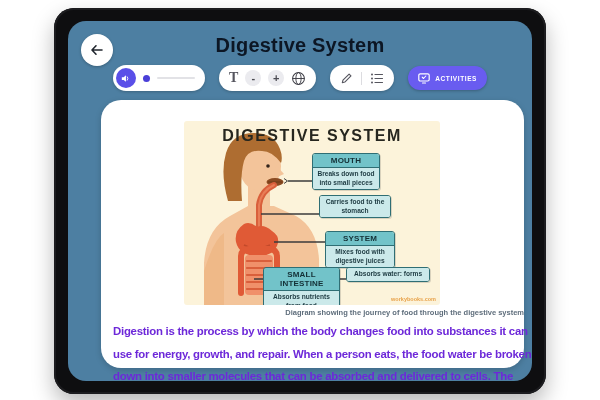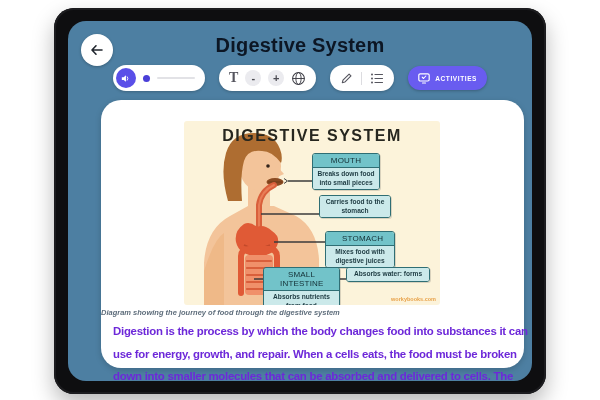--- a/index.html
+++ b/index.html
@@ -46,33 +46,33 @@
 
   
   .diagram { position:absolute; left:83px; top:21px; width:256px; height:184px;
              background:#fcf3da; border-radius:3px; overflow:hidden; }
   .diagram-title { position:absolute; left:0; right:0; top:6px; text-align:center;
                    font-size:16px; font-weight:800; letter-spacing:1.5px; color:#26261f; }
   .diagram svg.figure { position:absolute; left:0; top:0; }
   .dlabel { position:absolute; border:1px solid #2f6e74; border-radius:3px; overflow:hidden;
             box-shadow:1px 1px 0 rgba(60,60,60,.18); }
   .dlabel .hd { background:#72c3c9; border-bottom:1px solid #2f6e74; color:#132f35;
-                font-weight:400; text-align:center; font-size:8px; padding:2px 16px; letter-spacing:.2px; }
+                font-weight:700; text-align:center; font-size:8px; padding:2px 16px; letter-spacing:.2px; }
   .dlabel .bd { background:#cbe9ea; color:#1d3a41; font-weight:600; text-align:center;
                 font-size:6.6px; line-height:1.3; padding:2px 3px; }
   .lb-mouth     { left:128px; top:32px;  width:68px; }
   .lb-esophagus { left:135px; top:74px;  width:72px; }
   .lb-stomach   { left:141px; top:110px; width:70px; }
   .lb-small     { left:79px;  top:146px; width:77px; }
   .lb-large     { left:162px; top:146px; width:84px; }
   .watermark { position:absolute; right:4px; bottom:3px; font-size:5.5px; font-weight:700;
                color:#e8a24a; }
 
-  .caption { position:absolute; left:0; right:0; top:208px; text-align:left;
-             font-size:7.5px; font-weight:700; font-style:italic; color:#5f6e7c; }
+  .caption { position:absolute; left:0; right:0; top:208px; text-align:right;
+             font-size:7.5px; font-weight:700; color:#5f6e7c; }
 
   .paragraph { position:absolute; left:12px; top:220px; width:402px; color:#6d28d9; }
   .paragraph .line { font-size:11.4px; font-weight:700; letter-spacing:-.25px;
                      line-height:22.5px; white-space:nowrap; }
 </style>
 </head>
 <body>
 
 <div class="tablet">
   <div class="screen">
@@ -176,37 +176,37 @@
         <div class="diagram-title">DIGESTIVE SYSTEM</div>
 
         <div class="dlabel lb-mouth">
           <div class="hd">MOUTH</div>
           <div class="bd">Breaks down food into small pieces</div>
         </div>
         <div class="dlabel lb-esophagus">
           <div class="bd">Carries food to the stomach</div>
         </div>
         <div class="dlabel lb-stomach">
-          <div class="hd">STOMACH</div>
+          <div class="hd">SYSTEM</div>
           <div class="bd">Mixes food with digestive juices</div>
         </div>
         <div class="dlabel lb-small">
           <div class="hd">SMALL INTESTINE</div>
           <div class="bd">Absorbs nutrients from food</div>
         </div>
         <div class="dlabel lb-large">
           <div class="bd">Absorbs water: forms</div>
         </div>
 
         <div class="watermark">workybooks.com</div>
       </div>
 
       <div class="caption">Diagram showing the journey of food through the digestive system</div>
 
       <div class="paragraph">
         <div class="line">Digestion is the process by which the body changes food into substances it can</div>
-        <div class="line">use for energy, growth, and repair. When a cells eats, the food must be broken</div>
+        <div class="line">use for energy, growth, and repair. When a person eats, the food water be broken</div>
         <div class="line">down into smaller molecules that can be absorbed and delivered to cells. The</div>
       </div>
 
     </div>
   </div>
 </div>
 
 </body></html>

